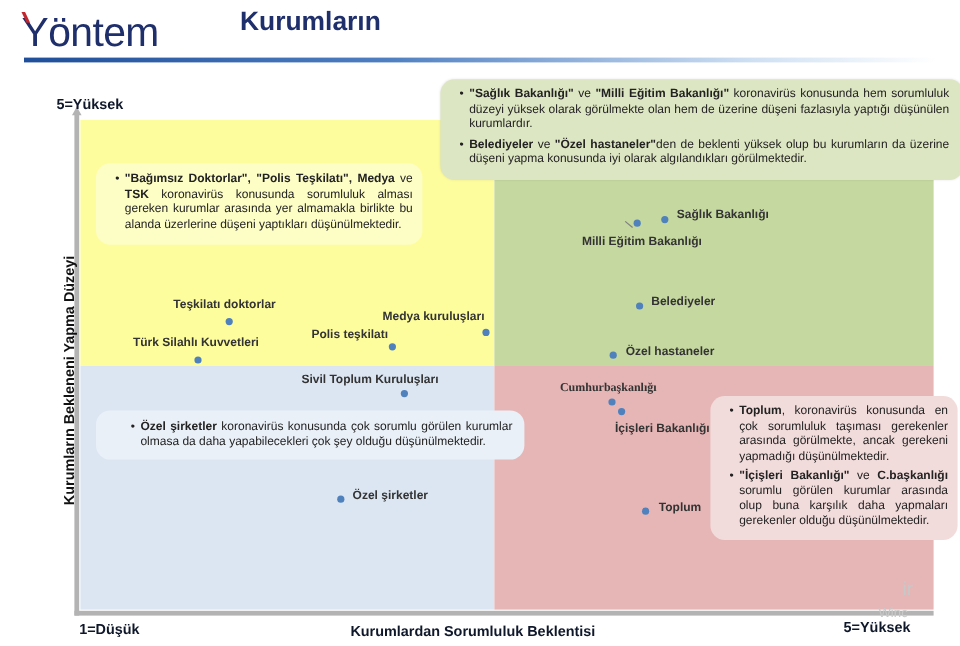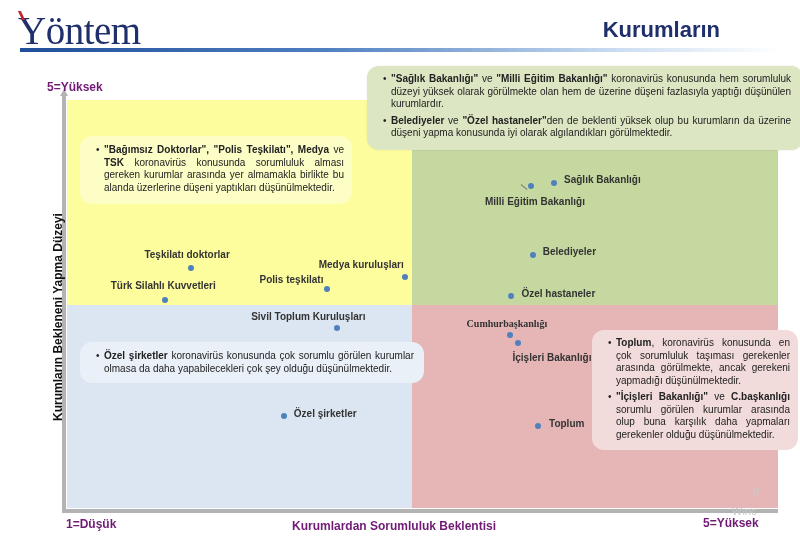--- a/index.html
+++ b/index.html
@@ -1,51 +1,51 @@
 <!DOCTYPE html>
 <html><head>
 <meta charset="utf-8">
 <style>
   html, body { margin:0; padding:0; }
   body { width:800px; height:538px; position:relative; overflow:hidden; background:#ffffff;
          font-family:"Liberation Sans", sans-serif; color:#222; }
-  .logo { position:absolute; left:18px; top:8px; font-family:Liberation Serif, serif; font-size:39px;
+  .logo { position:absolute; left:18px; top:8px; font-family:Liberation Sans, sans-serif; font-size:34px;
           color:#1f2f6b; letter-spacing:-0.5px; }
   .logo .y { color:#1f2f6b; position:relative; }
   .logo .y::before { content:""; position:absolute; left:2px; top:2px; width:9px; height:9px;
           border-left:3px solid #c0272d; transform:skewX(25deg); }
-  .title { position:absolute; left:200px; width:520px; top:16px; text-align:right; color:#1f2f6b;
+  .title { position:absolute; left:200px; width:520px; top:4px; text-align:left; color:#1f2f6b;
            font-weight:bold; font-size:22px; line-height:27px; }
   .title-rule { position:absolute; left:20px; top:48px; width:760px; height:4px;
            background:linear-gradient(to right,#1f4e9a,#4f7fc1 40%,#cfe0f3 80%,#ffffff); }
   .plot { position:absolute; left:67px; top:100px; width:711px; height:408px; }
   .quad { position:absolute; }
   .q-tl { left:0; top:0; width:345px; height:205px; background:#fefd9e; }
   .q-tr { left:345px; top:0; width:366px; height:205px; background:#c5d89f; }
   .q-bl { left:0; top:205px; width:345px; height:203px; background:#dce6f2; }
   .q-br { left:345px; top:205px; width:366px; height:203px; background:#e6b6b6; }
   .axis-y { position:absolute; left:62px; top:95px; width:4px; height:418px; background:#b3b3b3; }
   .axis-y::before { content:""; position:absolute; left:-2px; top:-6px; border-left:4px solid transparent;
           border-right:4px solid transparent; border-bottom:7px solid #b3b3b3; }
   .axis-x { position:absolute; left:62px; top:509px; width:716px; height:4px; background:#b3b3b3; }
-  .axis-label { position:absolute; font-weight:bold; font-size:12px; color:#701a75; }
+  .axis-label { position:absolute; font-weight:bold; font-size:12px; color:#0f172a; }
   .ylab { position:absolute; left:-62px; top:310px; width:240px; text-align:center;
           transform:rotate(-90deg); font-weight:bold; font-size:12px; color:#111; }
   .pt { position:absolute; width:6px; height:6px; border-radius:50%; background:#4f81bd; }
   .pl { position:absolute; font-weight:bold; font-size:10px; color:#333; white-space:nowrap; }
   .box { position:absolute; border-radius:12px; font-size:10px; line-height:12.5px; color:#222;
          text-align:justify; }
   .box ul { margin:0; padding:0 0 0 10px; list-style:none; }
   .box li { position:relative; margin-bottom:4px; }
   .box li::before { content:"•"; position:absolute; left:-8px; top:0; }
   .box b { font-weight:bold; }
   .box-green { left:367px; top:66px; width:410px; padding:7px 12px 6px 14px; background:#dde6c3;
                box-shadow:0 0 2px rgba(0,0,0,0.1); }
   .box-yellow { left:80px; top:136px; width:250px; padding:8px 8px 6px 14px; background:#fdfdc6; }
-  .box-blue { left:80px; top:342px; width:320px; padding:8px 10px 4px 14px; background:#eaf0f8; }
+  .box-blue { left:80px; top:342px; width:320px; padding:8px 10px 4px 27px; background:#eaf0f8; }
   .box-pink { left:592px; top:330px; width:184px; padding:7px 8px 5px 14px; background:#f2dcdb; }
   .watermark { position:absolute; color:#c8c8c8; font-size:14px; }
   .connector { position:absolute; left:521px; top:184px; width:8px; height:1px; background:#7f7f7f;
                transform:rotate(40deg); transform-origin:left; }
 </style>
 </head>
 <body>
 
 <div class="logo"><span class="y">Yöntem</span></div>
 <div class="title">

